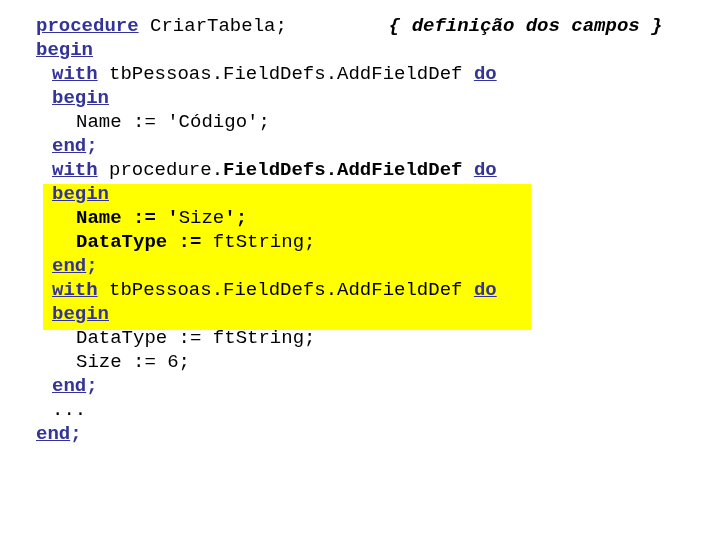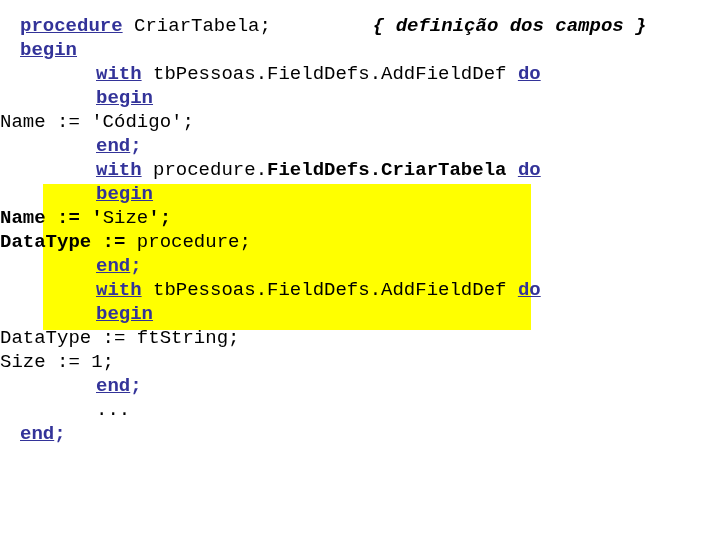--- a/index.html
+++ b/index.html
@@ -39,23 +39,23 @@
     z-index: 1;
     height: 24px;
     line-height: 24px;
     font-size: 19px;
     white-space: pre;
     color: #000000;
     letter-spacing: 0px;
   }
 
   
-  .ind0 { padding-left: 20px; }
-  .ind1 { padding-left: 72px; margin-left: 24px; }
-  .ind2 { }
+  .ind0 { padding-left: 36px; }
+  .ind1 { padding-left: 52px; }
+  .ind2 { padding-left: 76px; }
 
   
   .kw {
     color: #333399;
     font-weight: bold;
     text-decoration: underline;
   }
   .punct-kw {
     color: #333399;
     font-weight: bold;
@@ -96,39 +96,39 @@
 
   <div class="code-line ind1"><span class="kw">with</span><span class="plain"> tbPessoas.FieldDefs.AddFieldDef </span><span class="kw">do</span></div>
 
   <div class="code-line ind1"><span class="kw">begin</span></div>
 
   <div class="code-line ind2"><span class="plain">Name := 'Código';</span></div>
 
 
   <div class="code-line ind1"><span class="kw">end</span><span class="punct-kw">;</span></div>
 
-  <div class="code-line ind1"><span class="kw">with</span><span class="plain"> procedure.</span><span class="strong">FieldDefs.CriarTabela</span><span class="strong"> </span><span class="kw">do</span></div>
+  <div class="code-line ind1"><span class="kw">with</span><span class="plain"> procedure.</span><span class="strong">FieldDefs.AddFieldDef</span><span class="strong"> </span><span class="kw">do</span></div>
 
   <div class="code-line ind1"><span class="kw">begin</span></div>
 
   <div class="code-line ind2"><span class="strong">Name := '</span><span class="plain">Size</span><span class="strong">';</span></div>
 
-  <div class="code-line ind2"><span class="strong">DataType := </span><span class="plain">procedure;</span></div>
+  <div class="code-line ind2"><span class="strong">DataType := </span><span class="plain">ftString;</span></div>
 
 
   <div class="code-line ind1"><span class="kw">end</span><span class="punct-kw">;</span></div>
 
   <div class="code-line ind1"><span class="kw">with</span><span class="plain"> tbPessoas.FieldDefs.AddFieldDef </span><span class="kw">do</span></div>
 
   <div class="code-line ind1"><span class="kw">begin</span></div>
 
 
   <div class="code-line ind2"><span class="plain">DataType := ftString;</span></div>
 
-  <div class="code-line ind2"><span class="plain">Size := 1;</span></div>
+  <div class="code-line ind2"><span class="plain">Size := 6;</span></div>
 
   <div class="code-line ind1"><span class="kw">end</span><span class="punct-kw">;</span></div>
 
   <div class="code-line ind1"><span class="ellipsis">...</span></div>
 
   <div class="code-line ind0"><span class="kw">end</span><span class="punct-kw">;</span></div>
 
 </div>
 
 </body></html>

